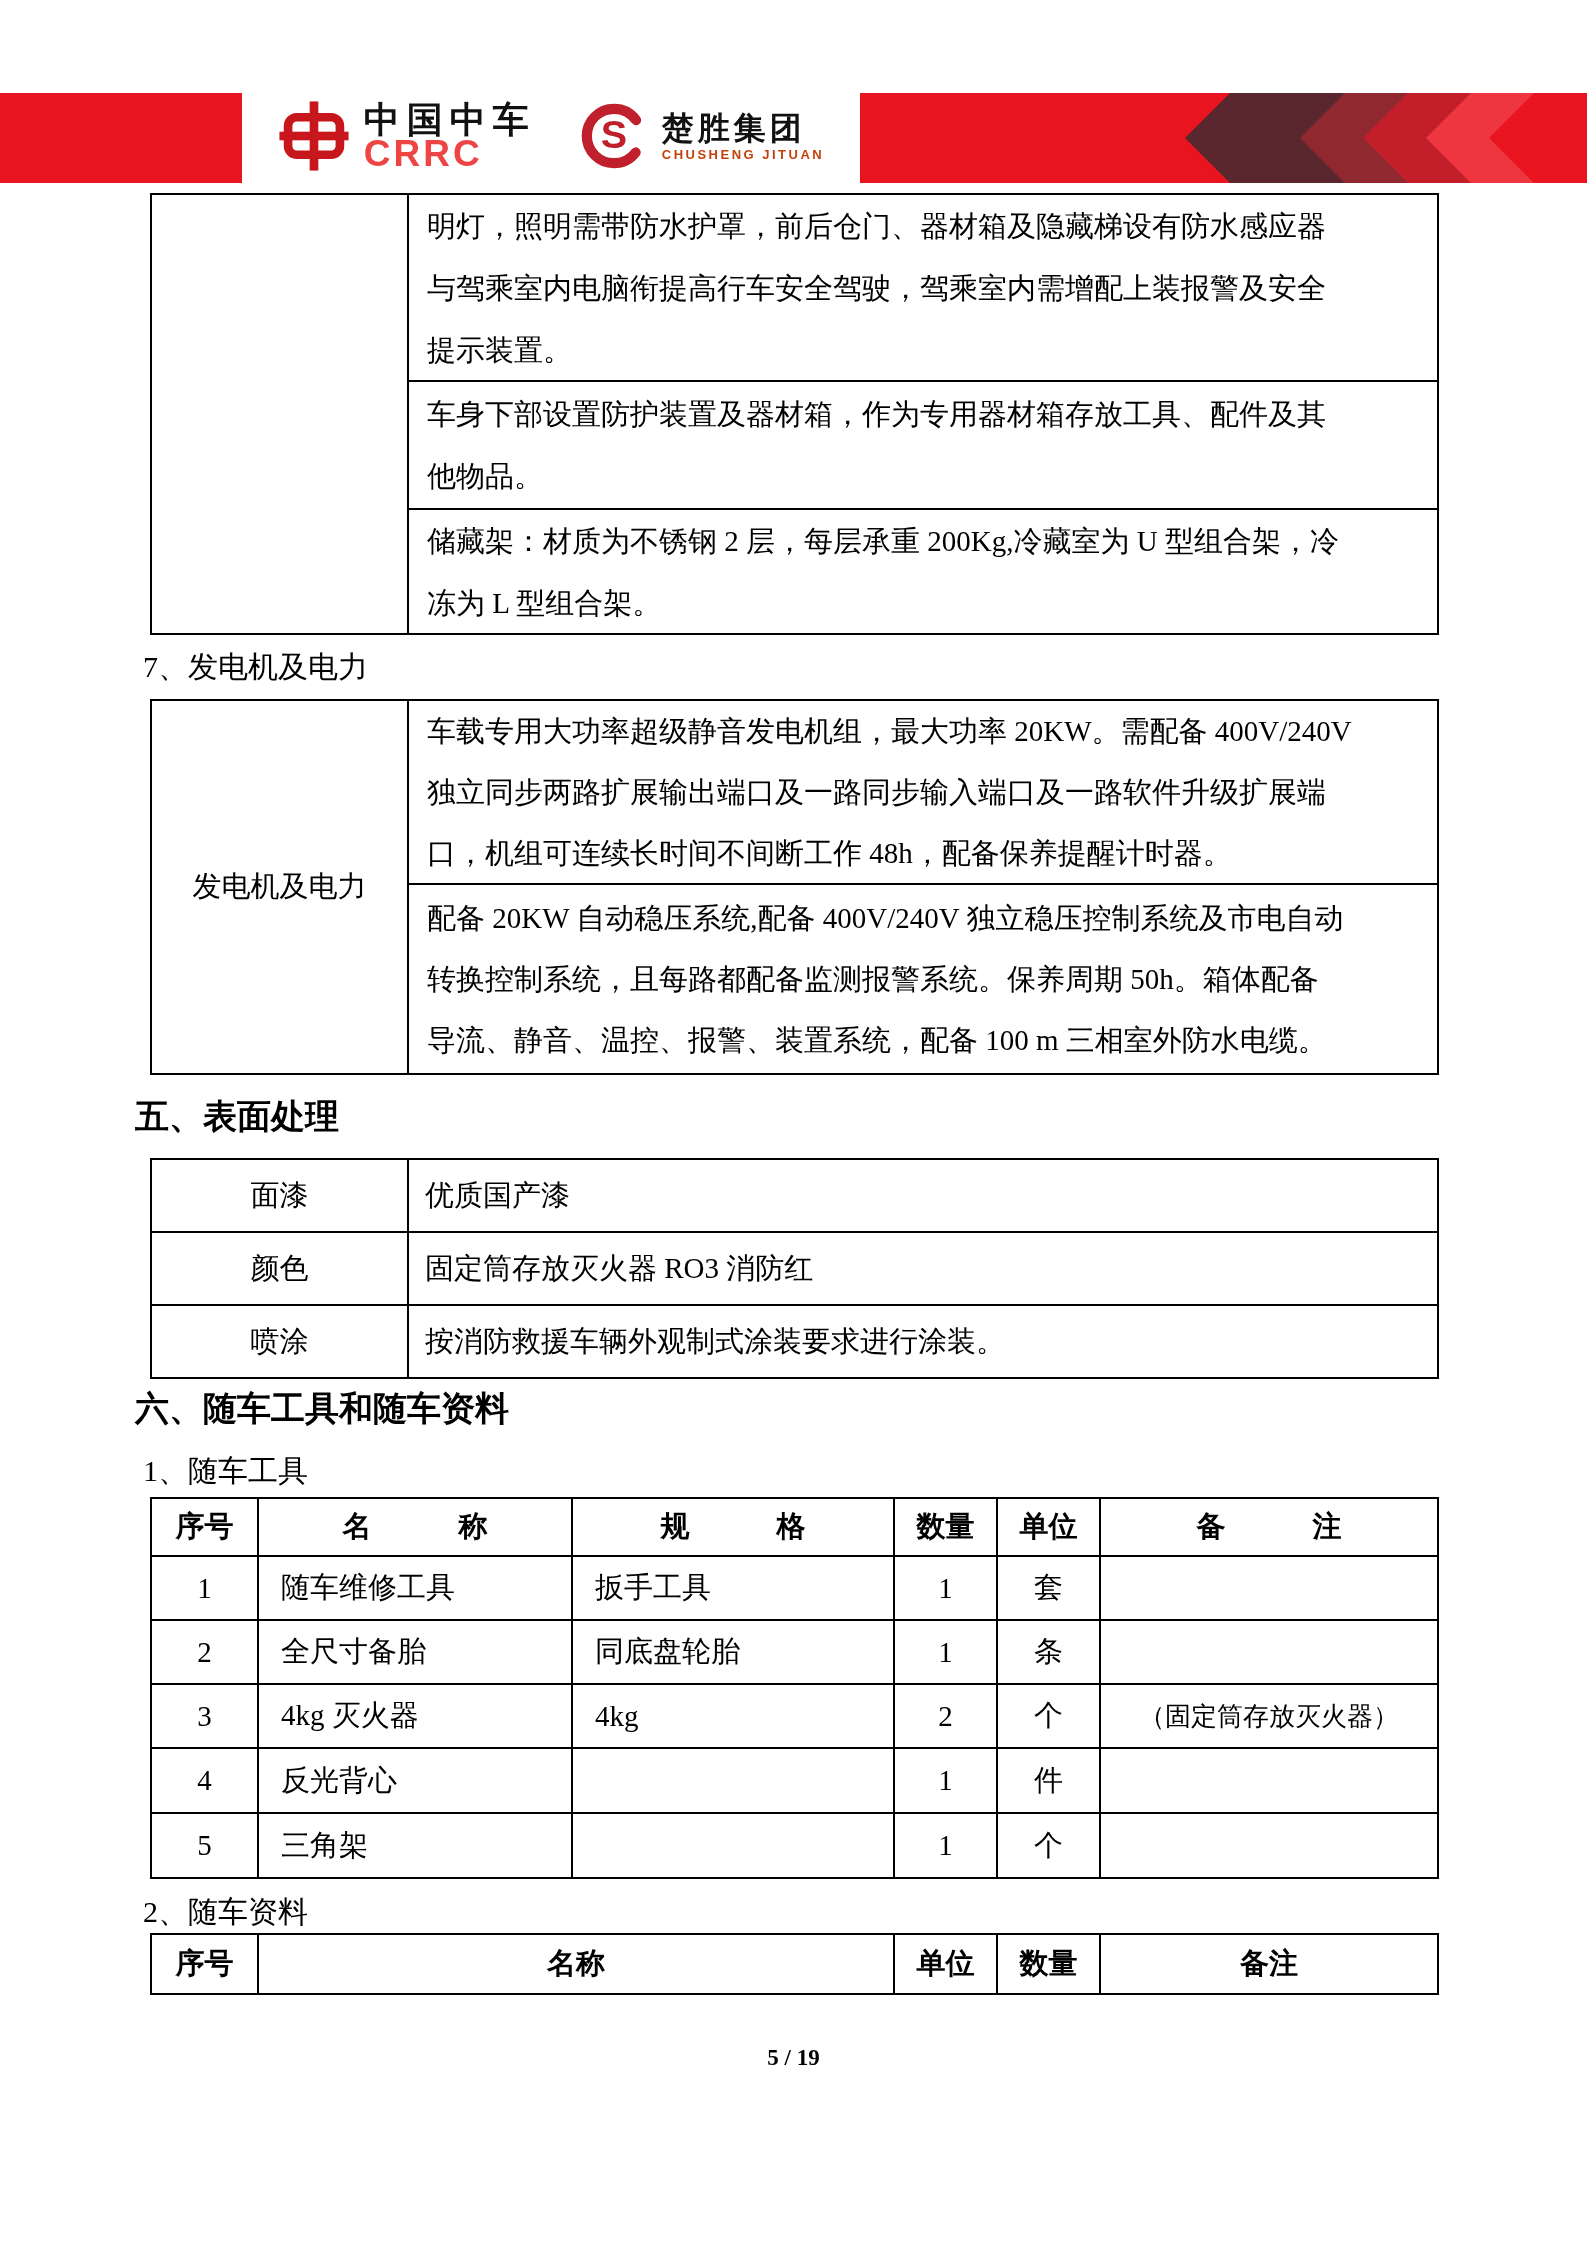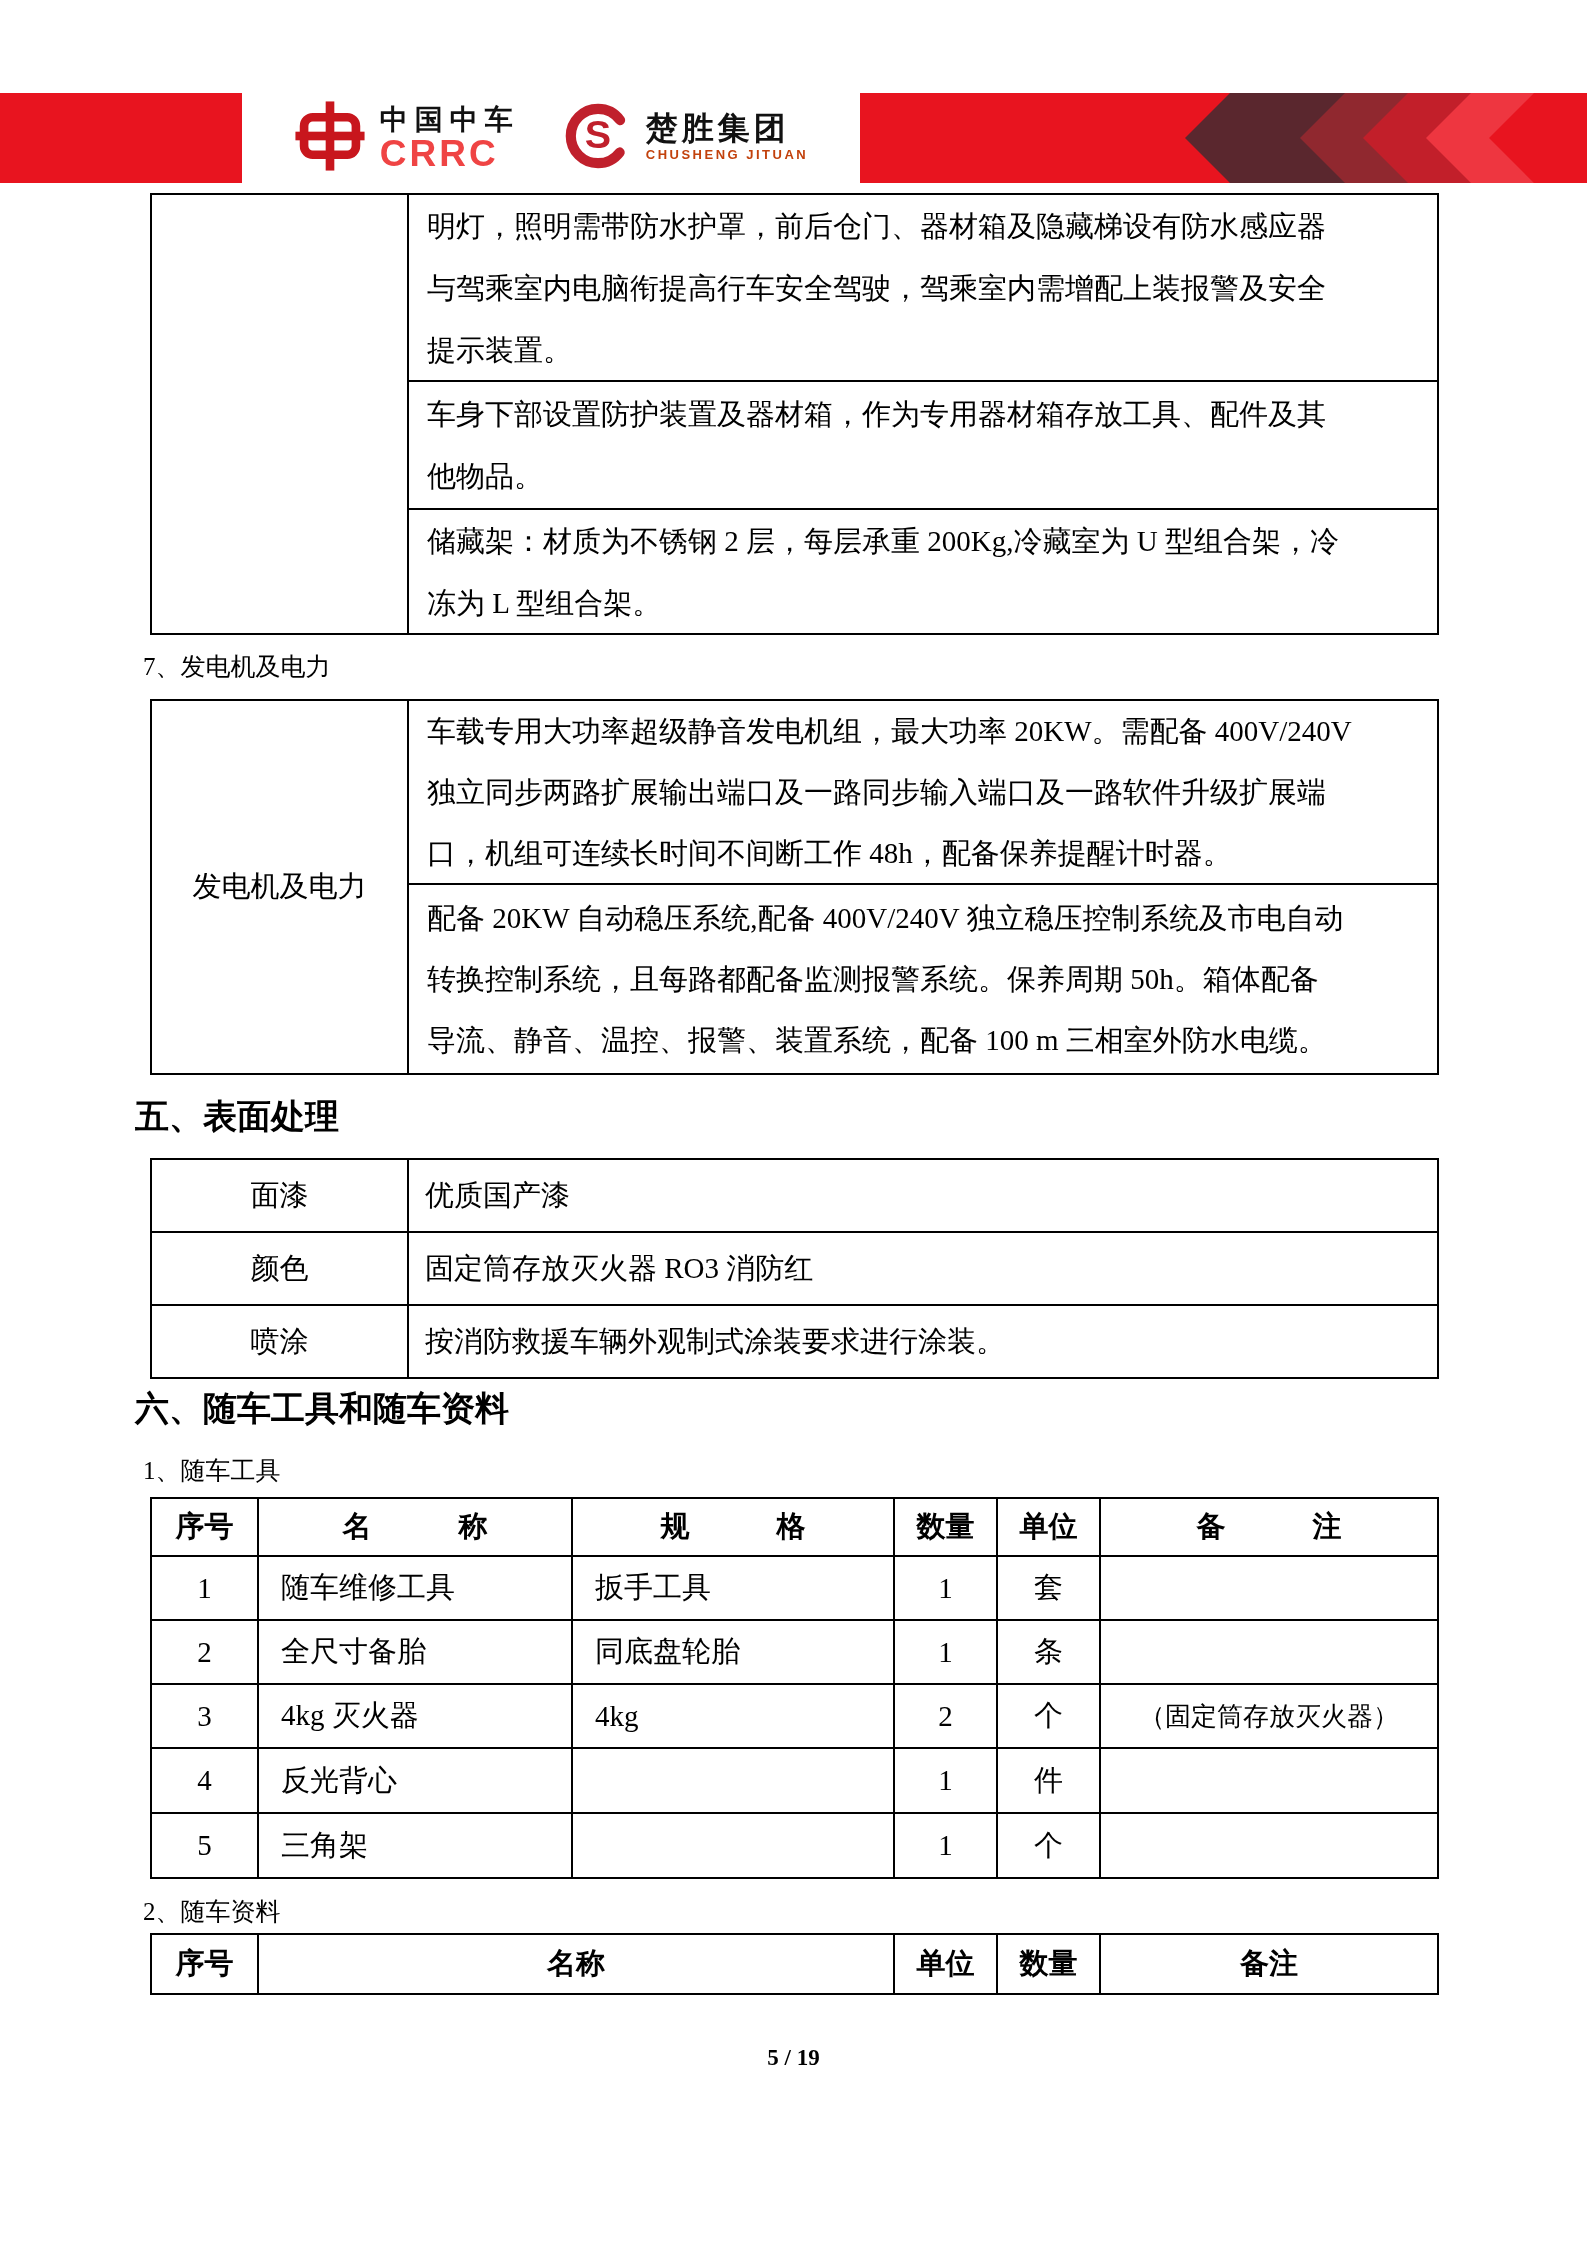--- a/index.html
+++ b/index.html
@@ -14,21 +14,21 @@
         clip-path:polygon(0 50%,45px 0,160px 0,115px 50%,160px 100%,45px 100%);}
   .chev1{left:325px;background:#5a272e;z-index:4;}
   .chev2{left:388px;background:#90282f;z-index:3;}
   .chev3{left:451px;background:#c21f2a;z-index:2;}
   .chev4{left:514px;background:#ee3640;z-index:1;}
   .hdr-logos{position:absolute;left:242px;top:0;width:618px;height:90px;background:#fff;
              display:flex;align-items:center;justify-content:center;gap:44px;}
   .logo-group{display:flex;align-items:center;gap:14px;}
   .logo-text{display:flex;flex-direction:column;justify-content:center;
              font-family:"Liberation Sans","DejaVu Sans",sans-serif;}
-  .crrc-zh{font-size:28px;font-weight:bold;letter-spacing:7px;color:#111;line-height:30px;}
+  .crrc-zh{font-size:36px;font-weight:bold;letter-spacing:7px;color:#111;line-height:30px;}
   .crrc-en{font-size:37px;font-weight:bold;letter-spacing:3px;color:#ef4444;line-height:37px;}
   .cs-zh{font-size:32px;font-weight:bold;letter-spacing:4px;color:#111;line-height:34px;}
   .cs-en{font-size:13px;font-weight:bold;letter-spacing:2.5px;color:#c2410c;line-height:20px;}
 
   
   .tbl{position:absolute;display:grid;border:2px solid #000;box-sizing:border-box;background:#fff;}
   .cell{box-sizing:border-box;display:flex;align-items:center;font-size:29px;
         border-right:2px solid #000;border-bottom:2px solid #000;overflow:hidden;}
   .no-r{border-right:none;}
   .no-b{border-bottom:none;}
@@ -38,21 +38,21 @@
   .val{padding-left:16px;}
   .bold{font-weight:bold;}
   .remark{font-size:26px;}
 
   #tbl-upfit{left:150px;top:193px;width:1289px;grid-template-columns:257px 1fr;}
   #tbl-gen{left:150px;top:699px;width:1289px;grid-template-columns:257px 1fr;}
   #tbl-surface{left:150px;top:1158px;width:1289px;grid-template-columns:257px 1fr;}
   #tbl-tools{left:150px;top:1497px;width:1289px;grid-template-columns:107px 314px 322px 103px 103px 1fr;}
   #tbl-mat{left:150px;top:1933px;width:1289px;grid-template-columns:107px 636px 103px 103px 1fr;}
 
-  .h-num{position:absolute;font-size:25px;line-height:46px;}
+  .h-num{position:absolute;font-size:30px;line-height:46px;}
   .h-sec{position:absolute;font-size:34px;font-weight:bold;line-height:46px;}
   #h7{left:143px;top:644px;}
   #h5{left:135px;top:1094px;}
   #h6{left:135px;top:1386px;}
   #l1{left:143px;top:1448px;}
   #l2{left:143px;top:1889px;}
   #pagenum{position:absolute;left:0;top:2045px;width:1587px;text-align:center;
            font-size:23px;font-weight:bold;}
 </style>
 </head>

